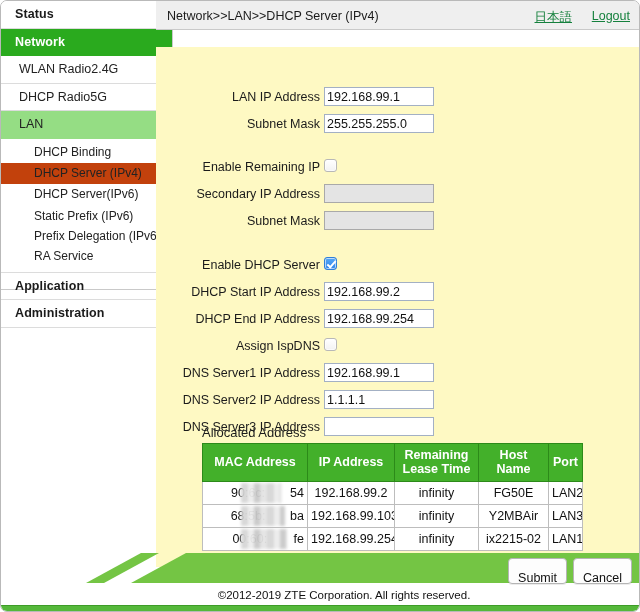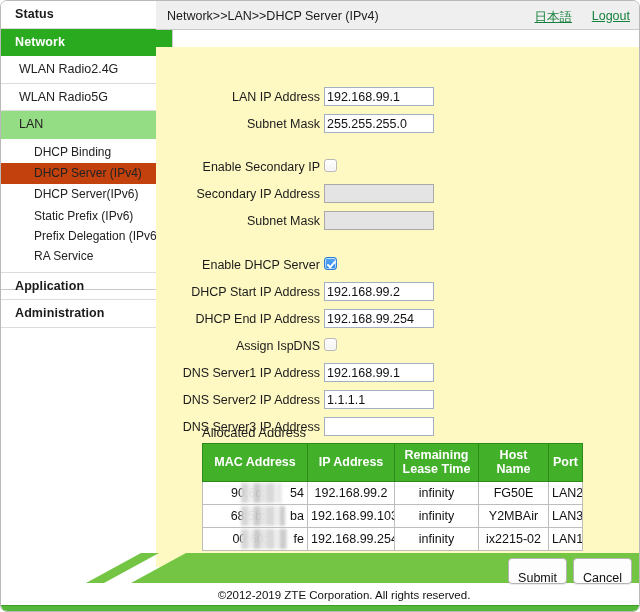--- a/index.html
+++ b/index.html
@@ -300,21 +300,21 @@
 
     <div class="nav-item nav-top active">
       <span>Network</span>
     </div>
 
     <div class="nav-item nav-sub">
       <span>WLAN Radio2.4G</span>
     </div>
 
     <div class="nav-item nav-sub">
-      <span>WLAN Radio5G</span>
+      <span>DHCP Radio5G</span>
     </div>
 
     <div class="nav-item nav-sub active">
       <span>LAN</span>
     </div>
 
     <div class="leafgroup">
       <div class="nav-item nav-leaf">
         <span>DHCP Binding</span>
       </div>
@@ -355,21 +355,21 @@
       <label class="flabel">LAN IP Address</label>
       <input class="finput" type="text" value="192.168.99.1" style="">
     </div>
 
     <div class="frow">
       <label class="flabel">Subnet Mask</label>
       <input class="finput" type="text" value="255.255.255.0" style="">
     </div>
 
     <div class="frow" style="margin-top:20px;">
-      <label class="flabel">Enable Secondary IP</label>
+      <label class="flabel">Enable Remaining IP</label>
       <span class="cbox"></span>
     </div>
 
     <div class="frow">
       <label class="flabel">Secondary IP Address</label>
       <input class="finput disabled" type="text" disabled="" value="" style="">
     </div>
 
     <div class="frow">
       <label class="flabel">Subnet Mask</label>

